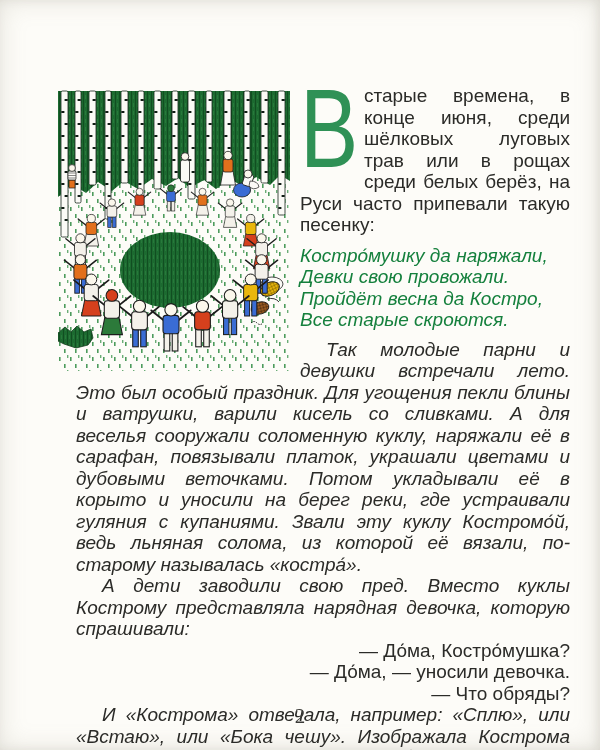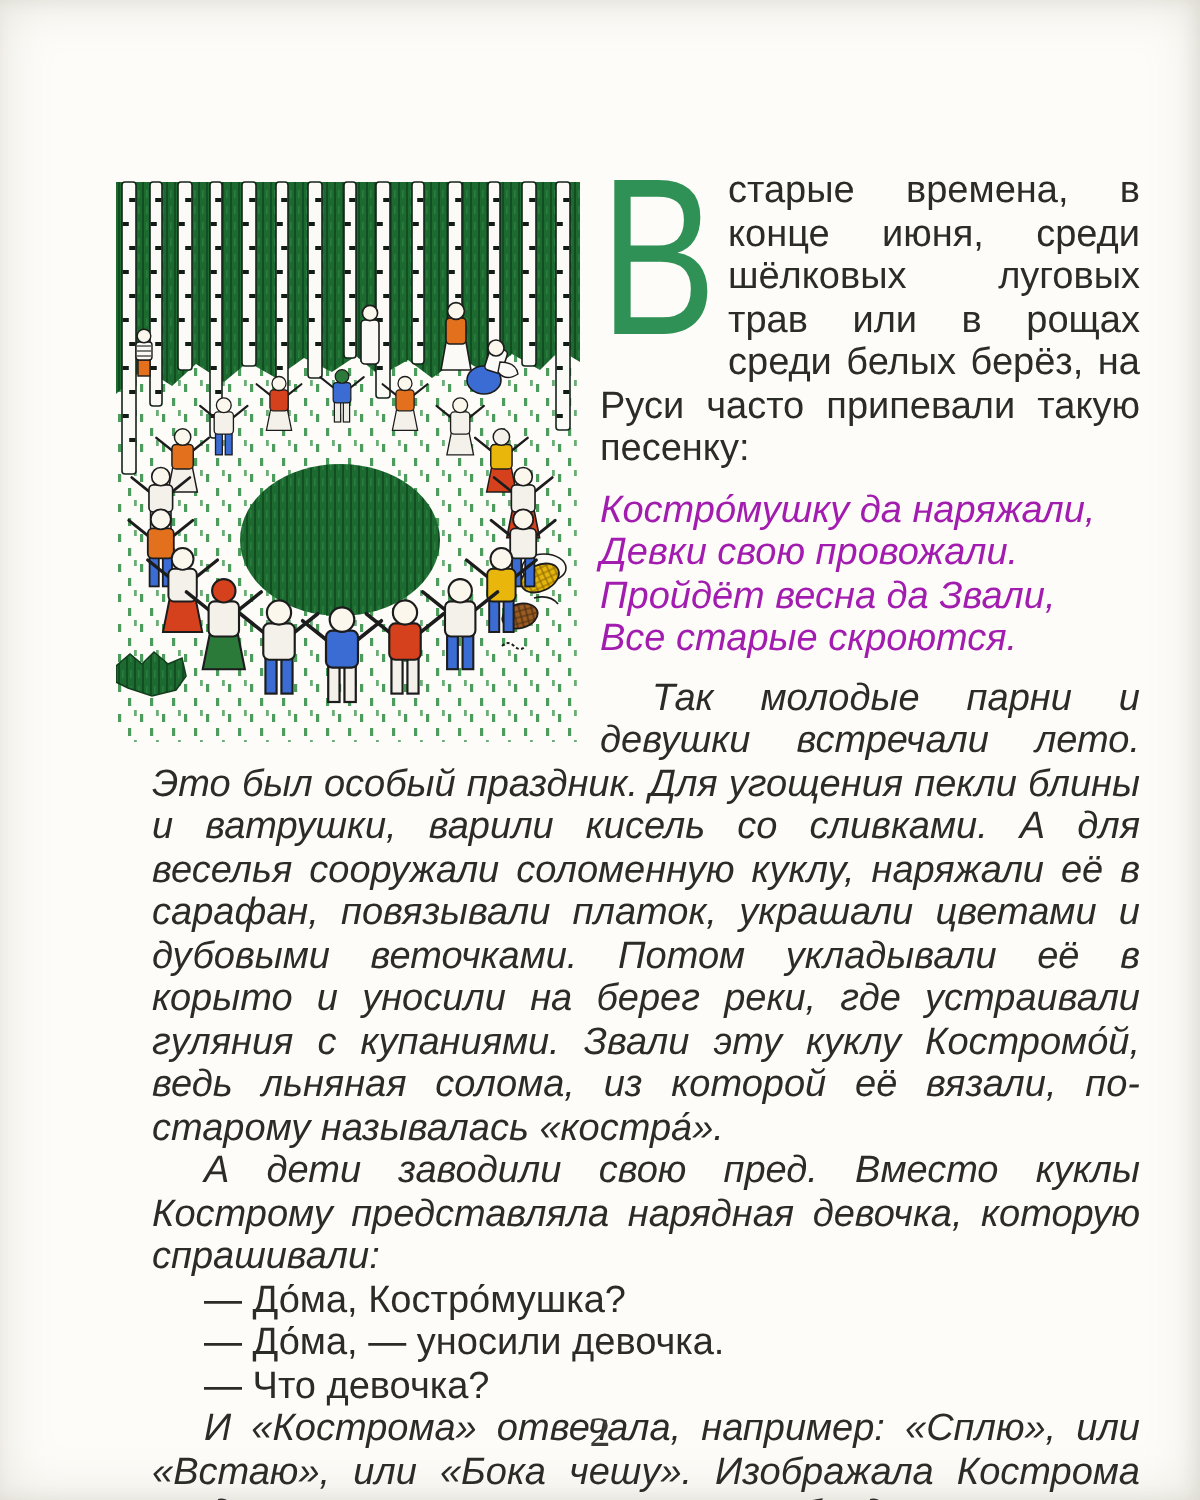--- a/index.html
+++ b/index.html
@@ -8,23 +8,23 @@
         box-shadow:inset 0 0 26px rgba(140,135,120,.22), inset -3px 0 8px rgba(120,115,100,.12);}
   .content{position:absolute;left:76px;top:85px;width:494px;color:#2b2b28;
            font-size:19px;line-height:21.5px;}
   .illus-float{float:left;width:232px;height:286px;margin:0 10px 4px -18px;}
   .illus-float svg{display:block;width:232px;height:286px;}
   .dropcap{float:left;width:57px;height:84px;margin:3px 7px 0 0;
            font-size:112px;line-height:82px;font-weight:400;color:#2f9156;
            transform:scaleX(.78);transform-origin:0 0;}
   p.para{margin:0;text-align:justify;}
   p.indent{text-indent:26px;font-style:italic;}
-  .verse{margin:9px 0 8px 28px;font-style:italic;color:#a21caf;}
+  .verse{margin:9px 0 8px 28px;font-style:italic;color:#15803d;}
   .verse div{white-space:nowrap;}
-  .dialogue p{margin:0;text-indent:26px;text-align:left;}
+  .dialogue p{margin:0;text-indent:26px;text-align:right;}
   .page-number{position:absolute;left:0;right:0;top:704px;text-align:center;
                font-family:"Liberation Serif","DejaVu Serif",serif;font-size:21px;color:#3b3b38;}
 </style>
 </head>
 <body>
 
 <div class="page">
   <div class="content">
 
     <div class="illus-float" aria-label="Хоровод: люди танцуют в кругу на поляне среди белых берёз; корзины и кусты рядом">
@@ -419,30 +419,30 @@
             </g>
           </g>
       </svg>
     </div>
 
     <p class="para"><span class="dropcap">В</span><span>старые времена, в конце июня, среди шёлковых луговых трав или в ро­щах среди белых берёз, на Руси часто припевали такую песенку:</span></p>
 
     <div class="verse">
       <div>Костро́мушку да наряжали,</div>
       <div>Девки свою провожали.</div>
-      <div>Пройдёт весна да Звали,</div>
+      <div>Пройдёт весна да Костро,</div>
       <div>Все старые скроются.</div>
     </div>
 
     <p class="para indent">Так молодые парни и девуш­ки встречали лето. Это был особый праздник. Для угоще­ния пекли блины и ватрушки, варили кисель со сливками. А для веселья сооружали соломенную куклу, наряжали её в сарафан, повязывали платок, украшали цветами и дубо­выми веточками. Потом укладывали её в корыто и уносили на берег реки, где устраивали гуляния с купаниями. Звали эту куклу Костромо́й, ведь льняная солома, из которой её вязали, по-старому называлась «костра́».</p>
     <p class="para indent">А дети заводили свою пред. Вместо куклы Кострому пред­ставляла нарядная девочка, которую спрашивали:</p>
 
     <div class="dialogue">
       <p>— До́ма, Костро́мушка?</p>
       <p>— До́ма, — уносили девочка.</p>
-      <p>— Что девочка?</p>
+      <p>— Что обряды?</p>
     </div>
 
     <p class="para indent">И «Кострома» отвечала, например: «Сплю», или «Встаю», или «Бока чешу». Изображала Кострома уходящую вес­ну, а сами игры и обряды назывались «проводы Костро-</p>
   </div>
 
   <div class="page-number">2</div>
 </div>
 
 </body></html>

